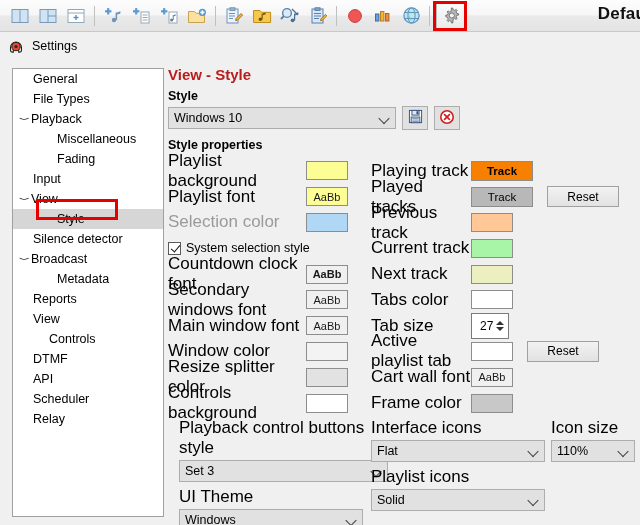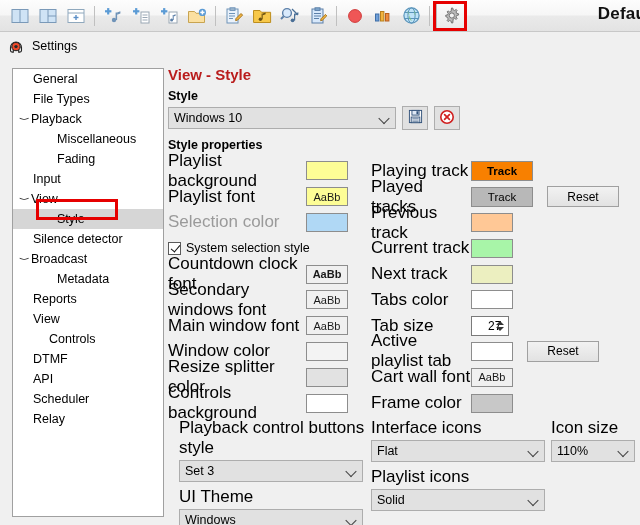--- a/index.html
+++ b/index.html
@@ -188,25 +188,25 @@
     content: "";
     position: absolute; left: 3.5px; top: 0.5px;
     width: 4px; height: 8px;
     border-right: 1.6px solid #111;
     border-bottom: 1.6px solid #111;
     transform: rotate(40deg);
   }
 
   
   .spin {
-    width: 38px; height: 20px;
+    width: 38px; height: 26px;
     border: 1px solid #7a7a7a;
     background: #fff;
     display: flex; align-items: center;
-    padding-left: 16px;
+    padding-left: 8px;
     font-size: 12px;
     position: relative;
   }
   .spin .arrows {
     position: absolute; right: 4px; top: 50%;
     transform: translateY(-50%);
     display: flex; flex-direction: column; gap: 2px;
   }
   .spin .arrows i {
     display: block; width: 0; height: 0;
@@ -566,21 +566,21 @@
           <div style="display: flex; align-items: center; height: 25.8px;">
             <div class="row-label" style="width: 100px;">Frame color</div>
             <div class="swatch" style="background: rgb(200, 200, 200);"></div>
           </div>
         </div>
     </div>
 
     <div style="position:relative;margin-top:2px;">
       <div class="abs" style="left:11px;top:0;width:186px;">
         <div class="row-label">Playback control buttons style</div>
-        <div class="combo" style="width:184px;margin-top:2px;">
+        <div class="combo" style="width:209px;margin-top:2px;">
           <span>Set 3</span>
           <span class="arw"></span>
         </div>
         <div class="row-label" style="margin-top:5px;">UI Theme</div>
         <div class="combo" style="width:184px;margin-top:2px;">
           <span>Windows</span>
           <span class="arw"></span>
         </div>
       </div>
 

